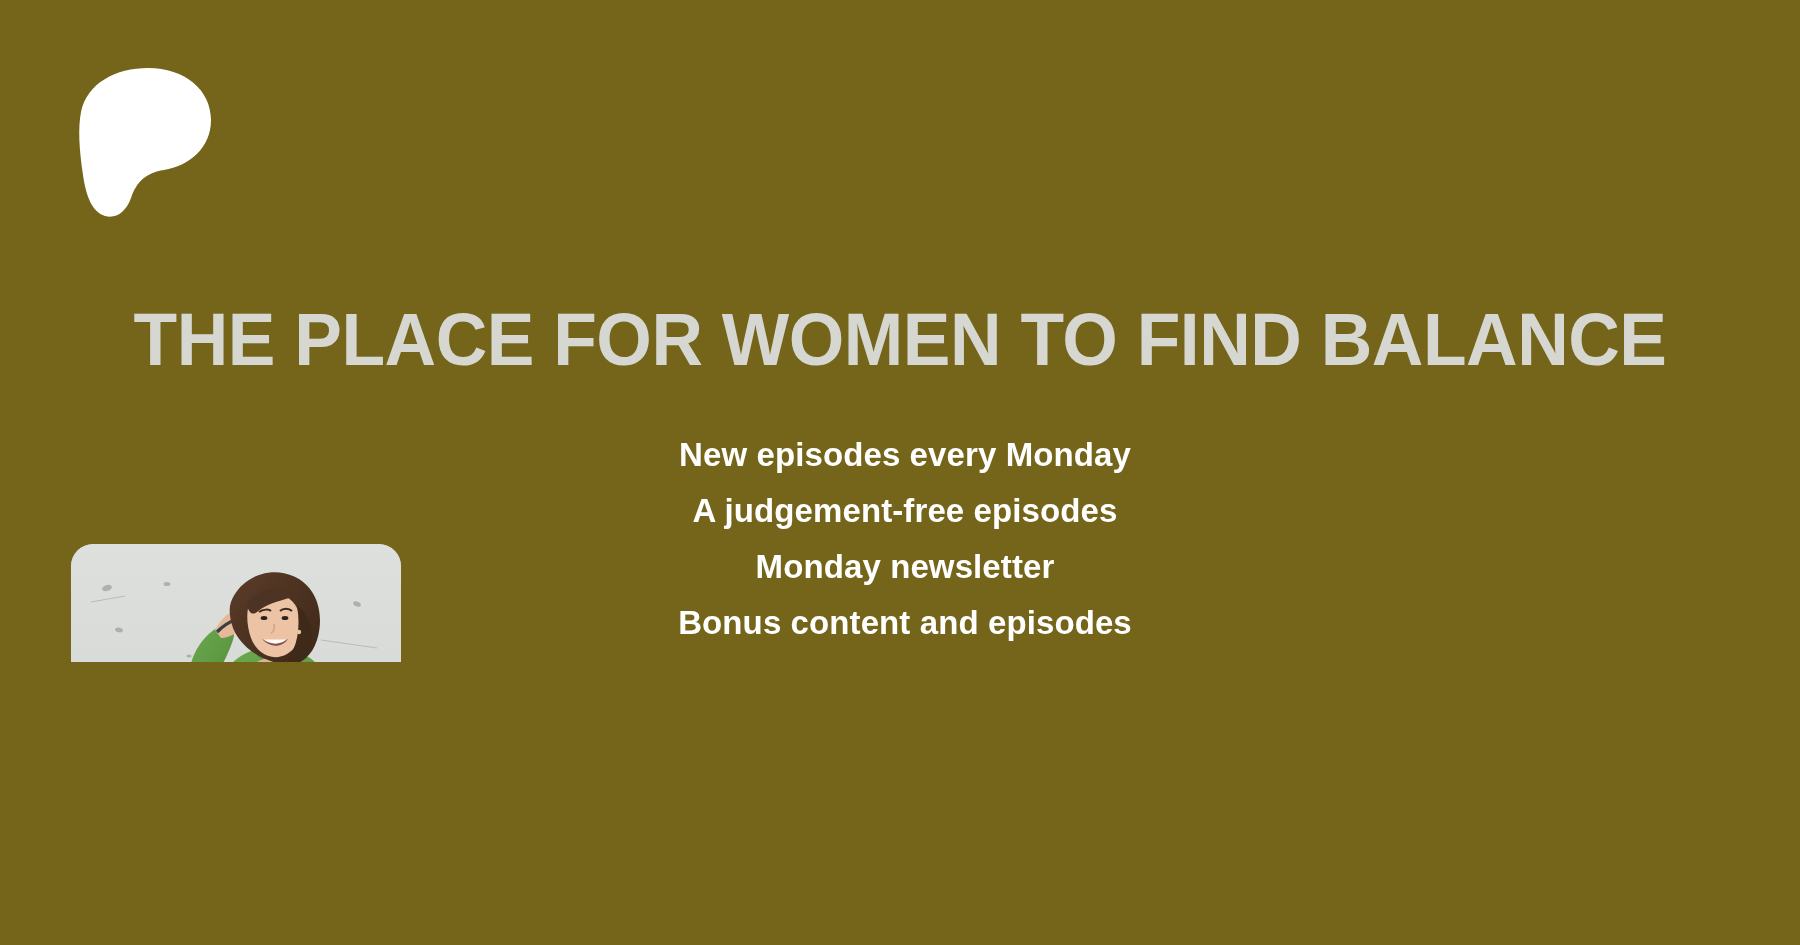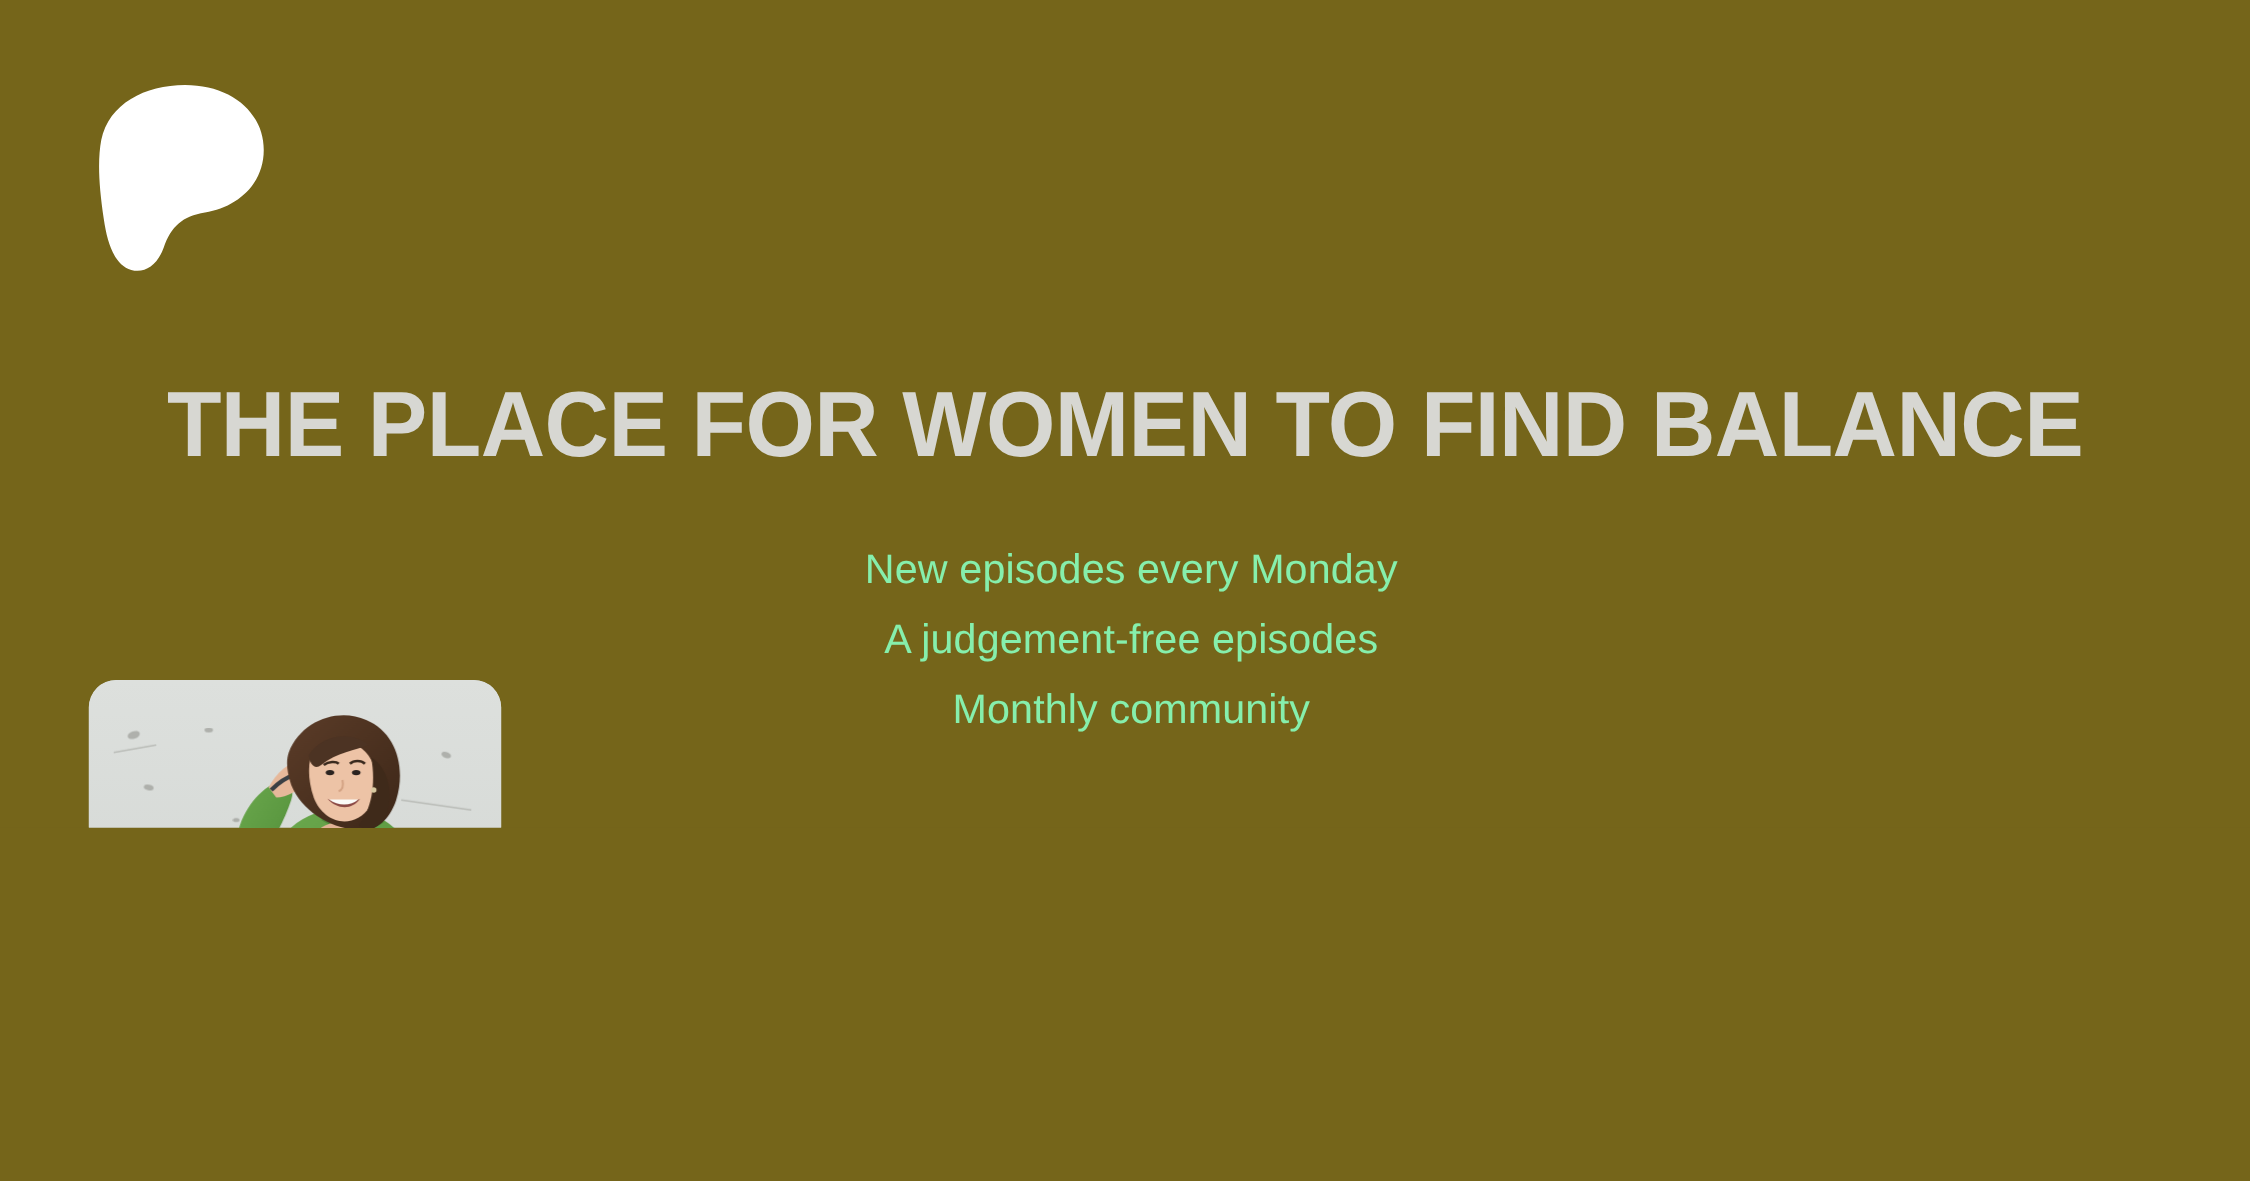--- a/index.html
+++ b/index.html
@@ -58,23 +58,23 @@
   .feature-list {
     position: absolute;
     left: 0;
     top: 427px;
     width: 1800px;
     text-align: center;
     padding-left: 10px;
   }
 
   .feature-line {
-    color: #86efac;
+    color: #ffffff;
     font-family: "Liberation Sans", sans-serif;
-    font-weight: 400;
+    font-weight: 700;
     font-size: 33px;
     line-height: 56px;
     letter-spacing: 0.1px;
     white-space: nowrap;
   }
 
   
   .photo-card {
     position: absolute;
     left: 71px;
@@ -103,21 +103,22 @@
                C7 86 6 66 9 50
                C15 21 44 6 76 6 Z" fill="#ffffff"></path>
     </svg>
   </div>
 
   <h1 class="headline">THE PLACE FOR WOMEN TO FIND BALANCE</h1>
 
   <div class="feature-list">
     <div class="feature-line">New episodes every Monday</div>
     <div class="feature-line">A judgement-free episodes</div>
-    <div class="feature-line">Monthly community</div>
+    <div class="feature-line">Monday newsletter</div>
+    <div class="feature-line">Bonus content and episodes</div>
   </div>
 
   <div class="photo-card">
     <svg viewBox="0 0 330 333" xmlns="http://www.w3.org/2000/svg" aria-hidden="true">
       <defs>
         <clipPath id="cardClip">
           <rect x="0" y="0" width="330" height="333" rx="22" ry="22"></rect>
         </clipPath>
         <linearGradient id="wallGrad" x1="0" y1="0" x2="0" y2="1">
           <stop offset="0%" stop-color="#dde0dd"></stop>

